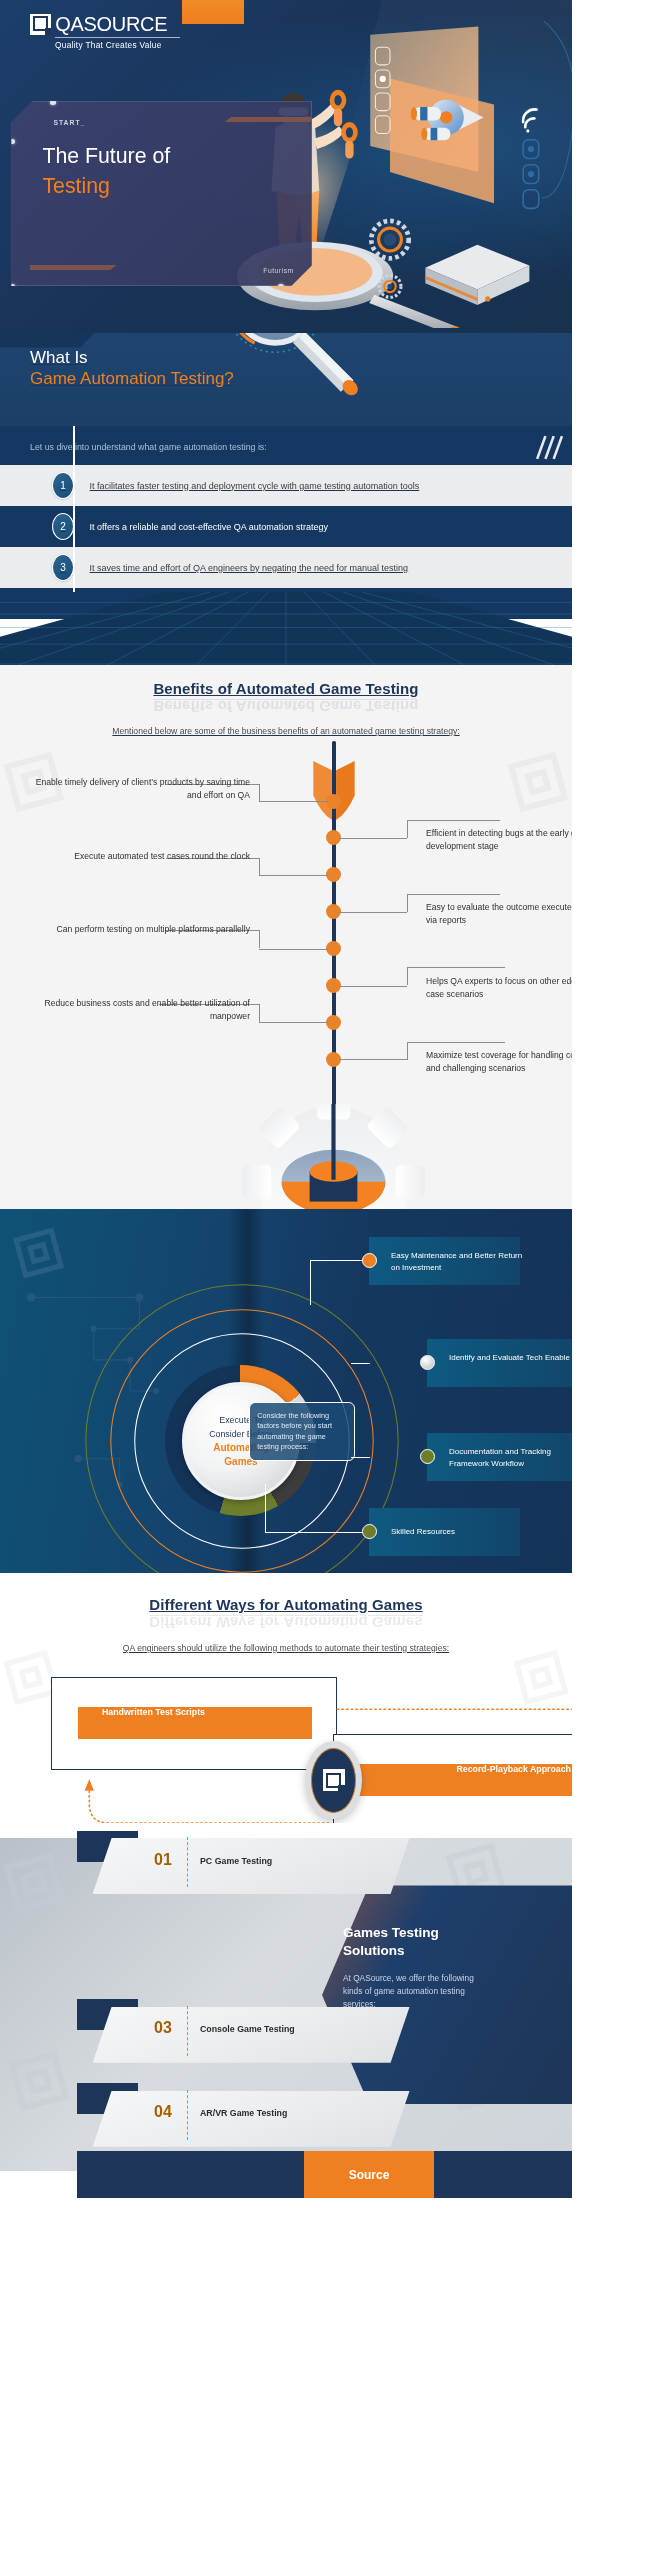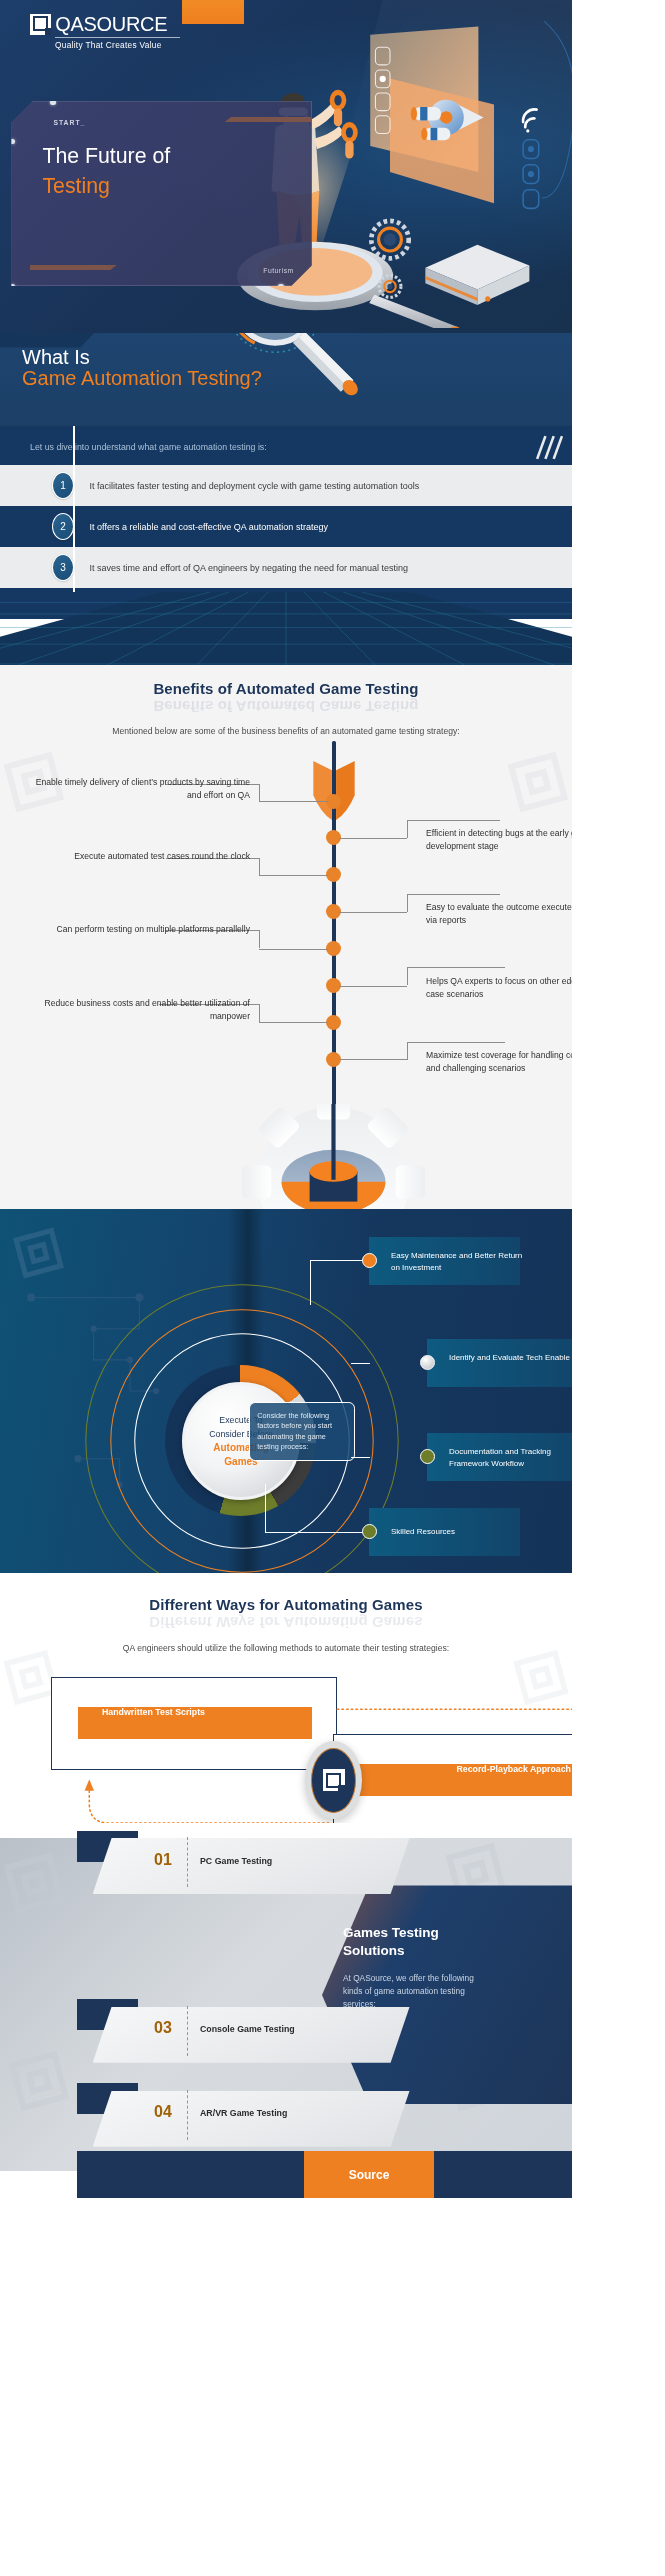--- a/index.html
+++ b/index.html
@@ -3,21 +3,21 @@
 <meta charset="utf-8">
 <style>
   * { box-sizing: border-box; margin: 0; padding: 0; }
   body {
     width: 666px;
     font-family: "Liberation Sans", sans-serif;
     background: #ffffff;
     color: #1d3557;
     -webkit-font-smoothing: antialiased;
   }
-  .page { width: 572px; position: relative; overflow: hidden; }
+  .page { width: 572px; position: relative; overflow: hidden; text-decoration: underline; }
 
   
   .hero {
     position: relative;
     height: 333px;
     background:
       radial-gradient(ellipse at 78% 45%, #1b4b7a 0%, rgba(27,75,122,0) 55%),
       linear-gradient(135deg, #1d3e6b 0%, #193358 45%, #17314f 100%);
     overflow: hidden;
   }
@@ -77,21 +77,21 @@
     position: relative;
     background: linear-gradient(180deg,#1e4570 0%,#1c3f66 100%);
     padding: 13.5px 0 0 0;
     height: 93px;
     overflow:hidden;
   }
   .whatis::before {
     content:""; position:absolute; left:0; top:0; width:94px; height:14.6px;
     background:#16355a; clip-path: polygon(0 0,100% 0,calc(100% - 13.5px) 100%,0 100%);
   }
-  .whatis h2 { margin-left: 22px; font-size: 20px; font-weight:400; line-height: 21px;}
+  .whatis h2 { margin-left: 30px; font-size: 17px; font-weight:400; line-height: 21px;}
   .whatis h2 .w { color:#fff; display:block;}
   .whatis h2 .o { color:#f07f1f; display:block;}
 
   .magnifier { position:absolute; right:203px; top:-109px; width:172px; height:172px; }
 
   
   .steps { position: relative; background:#153862; padding: 0 0 4.2px 0; }
   .steps-intro { color:#a9c0d8; font-size:8.8px; padding: 15.6px 0 13.5px 30px; }
   .step {
     position:relative; height:41px; display:flex; align-items:center;

